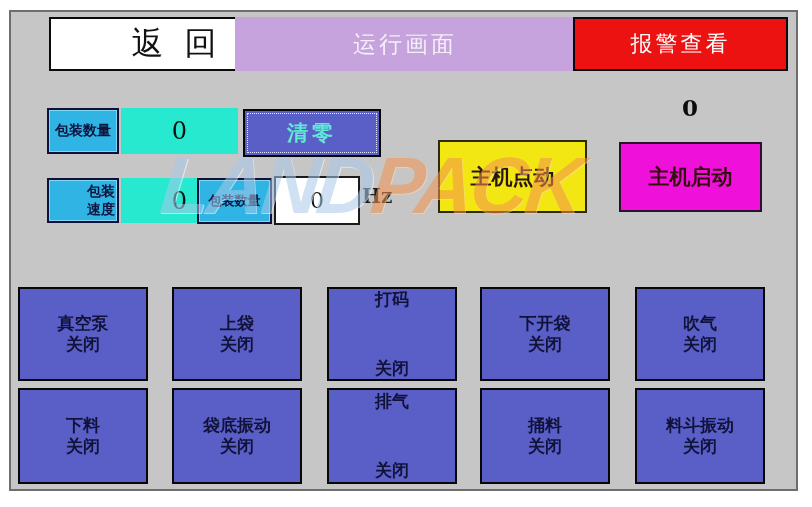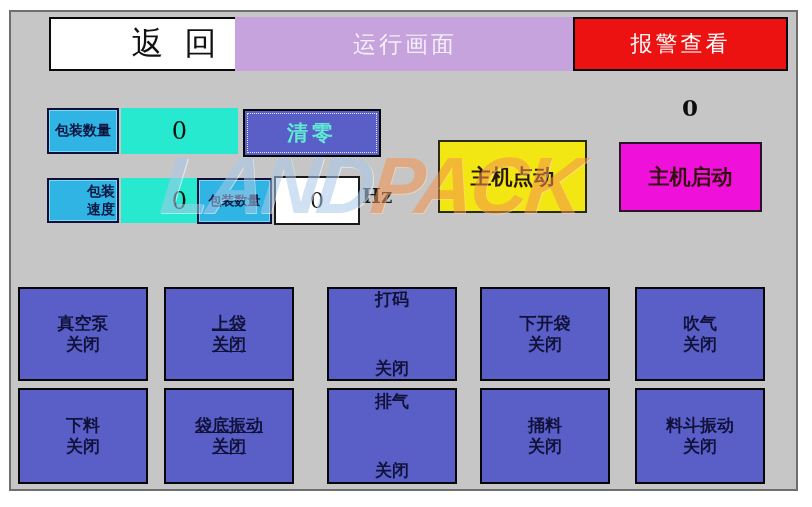--- a/index.html
+++ b/index.html
@@ -86,21 +86,21 @@
   
   .gbtn {
     position:absolute; width:130px;
     background:#5a5fc7; border:2px solid #070707;
     color:#10123a; font-size:17px; font-weight:bold; line-height:1.25;
     display:flex; flex-direction:column; align-items:center; justify-content:center;
     text-align:center; cursor:pointer;
   }
   .row1 { top:275px; height:94px; }
   .row2 { top:376px; height:96px; }
-  .c1 { left:7px; } .c2 { left:153px;text-decoration:underline; } .c3 { left:316px;gap:48px; } .c4 { left:469px; } .c5 { left:624px; }
+  .c1 { left:7px; } .c2 { left:161px; } .c3 { left:316px;gap:48px; } .c4 { left:469px; } .c5 { left:624px; }
 
   
   .watermark {
     left:150px; top:128px; width:540px; height:100px;
     font-style:italic; font-weight:800; font-size:80px; letter-spacing:-3px;
     white-space:nowrap; pointer-events:none; z-index:50;
     transform:skewX(-6deg);
     opacity:0.55;
   }
   .wm-land { color:#a9c9e9; text-shadow:1px 1px 0 #ffffff; }

